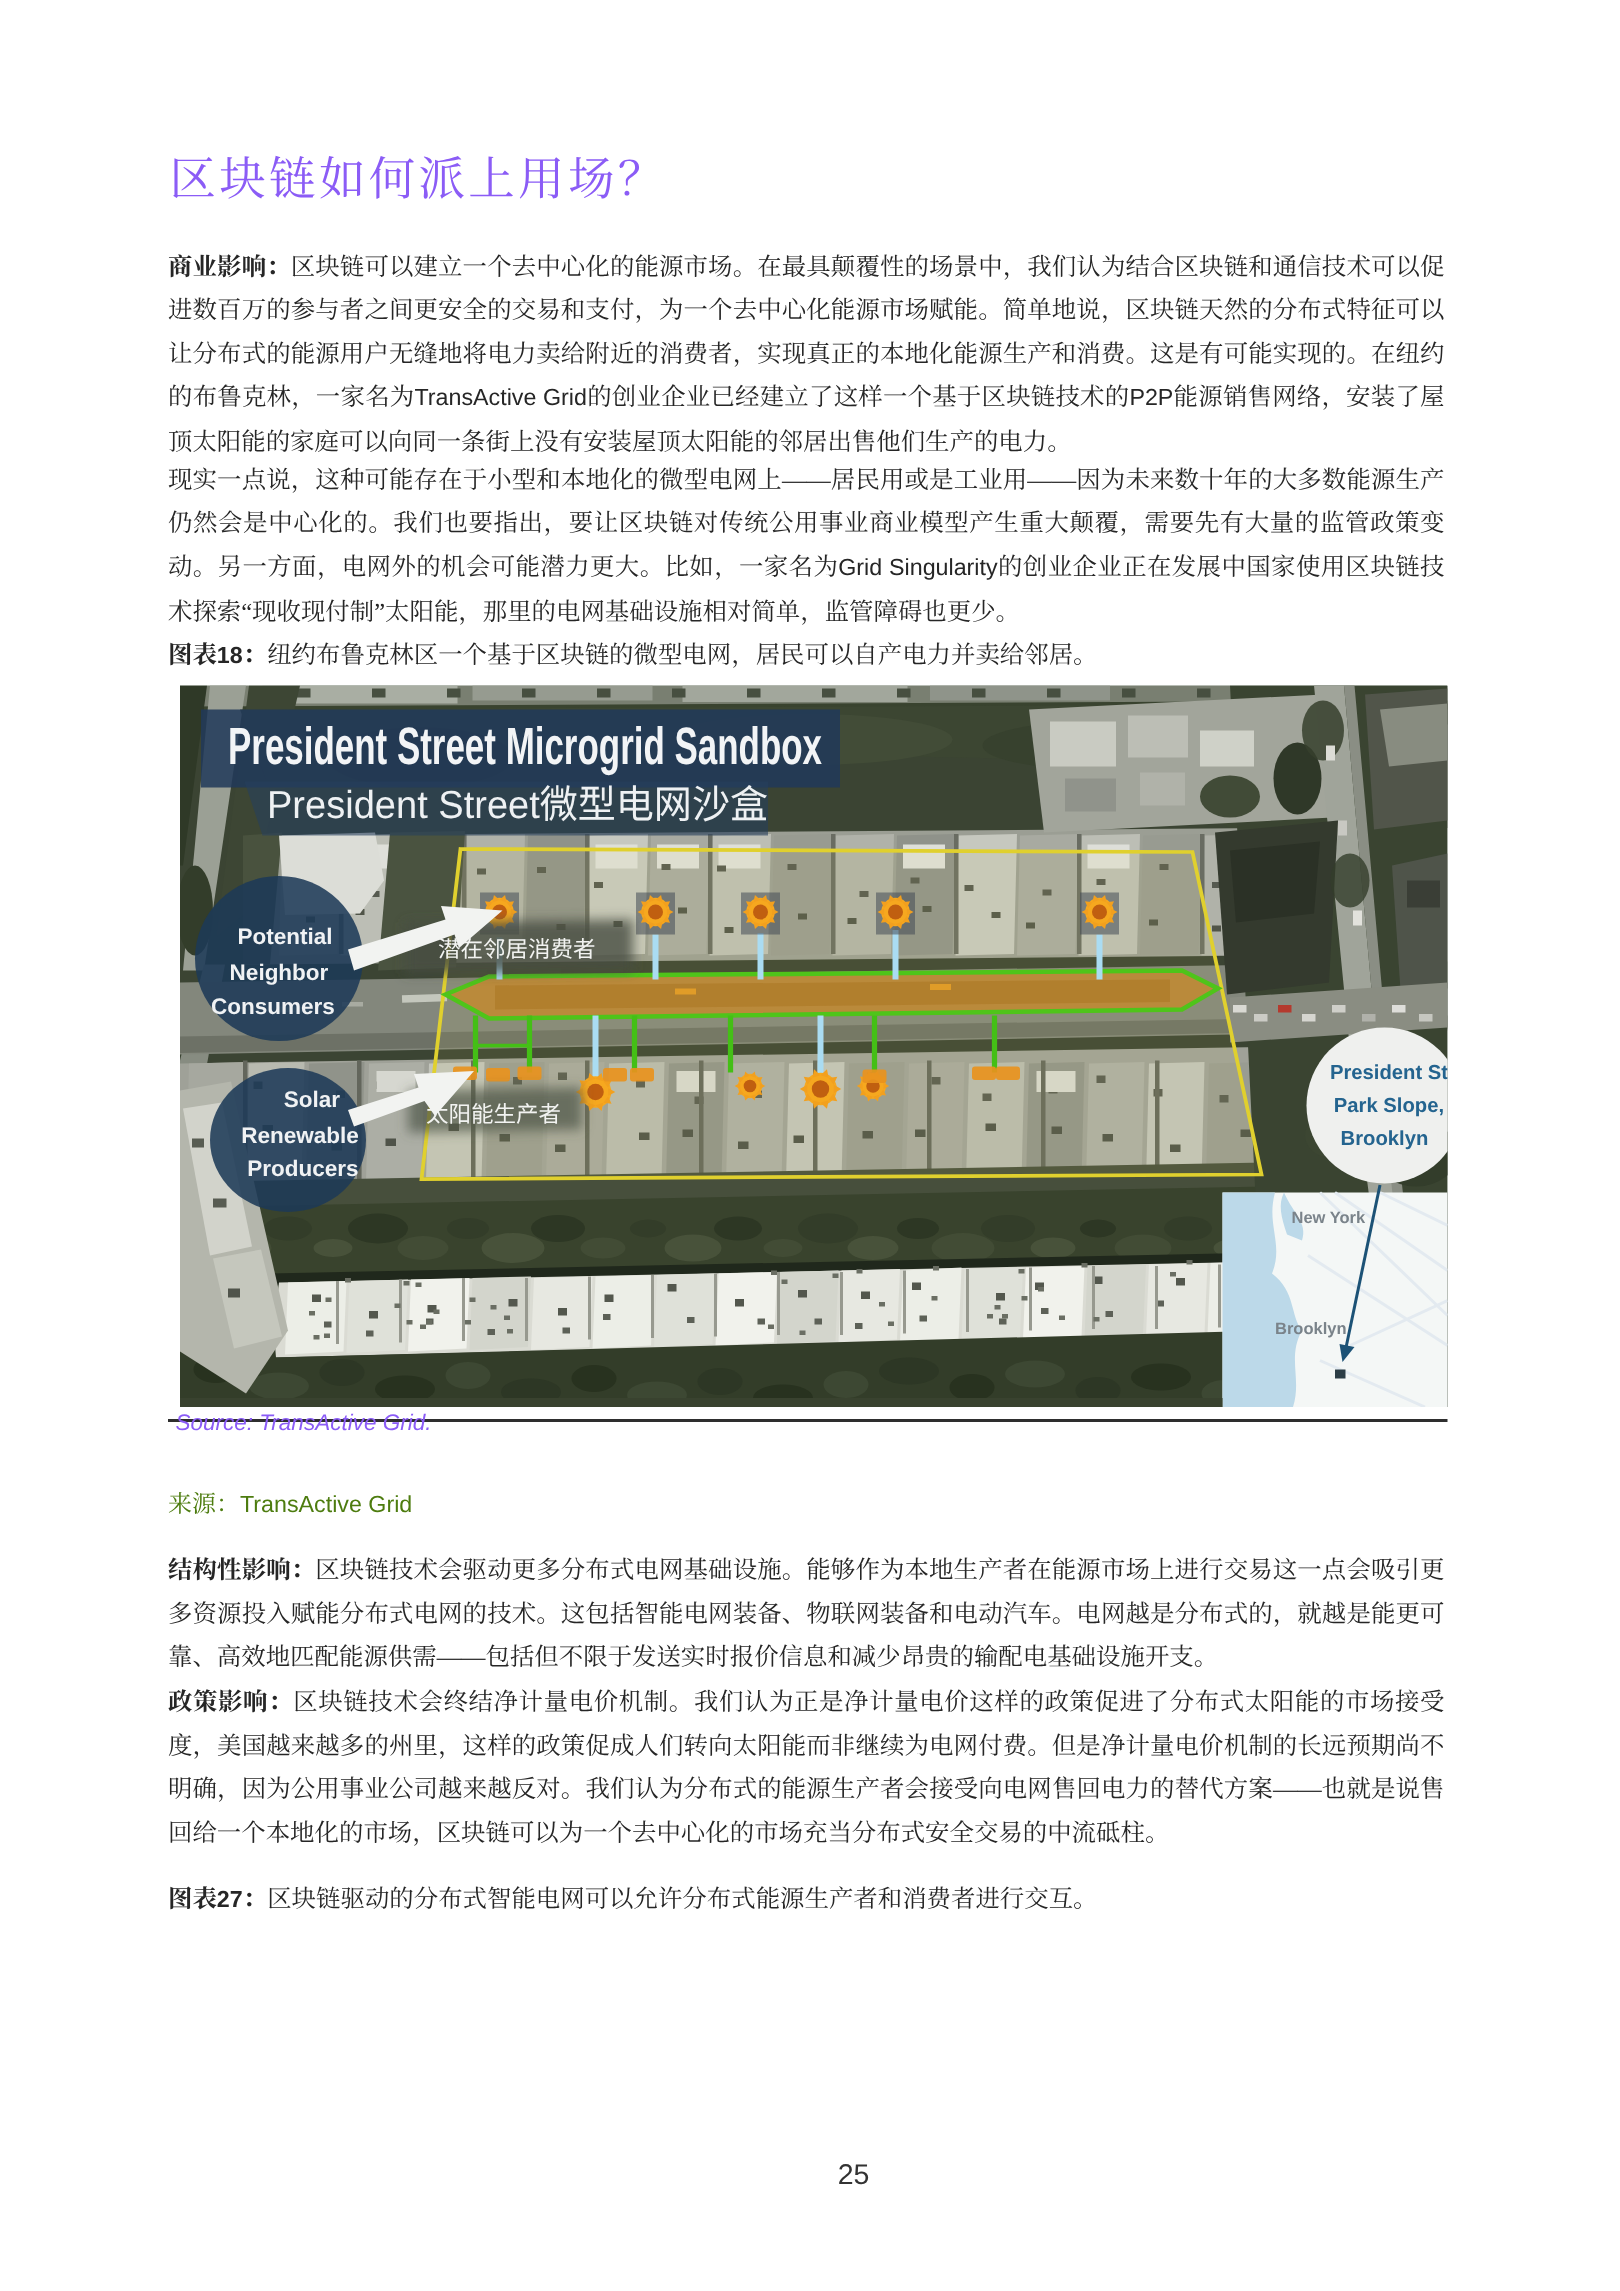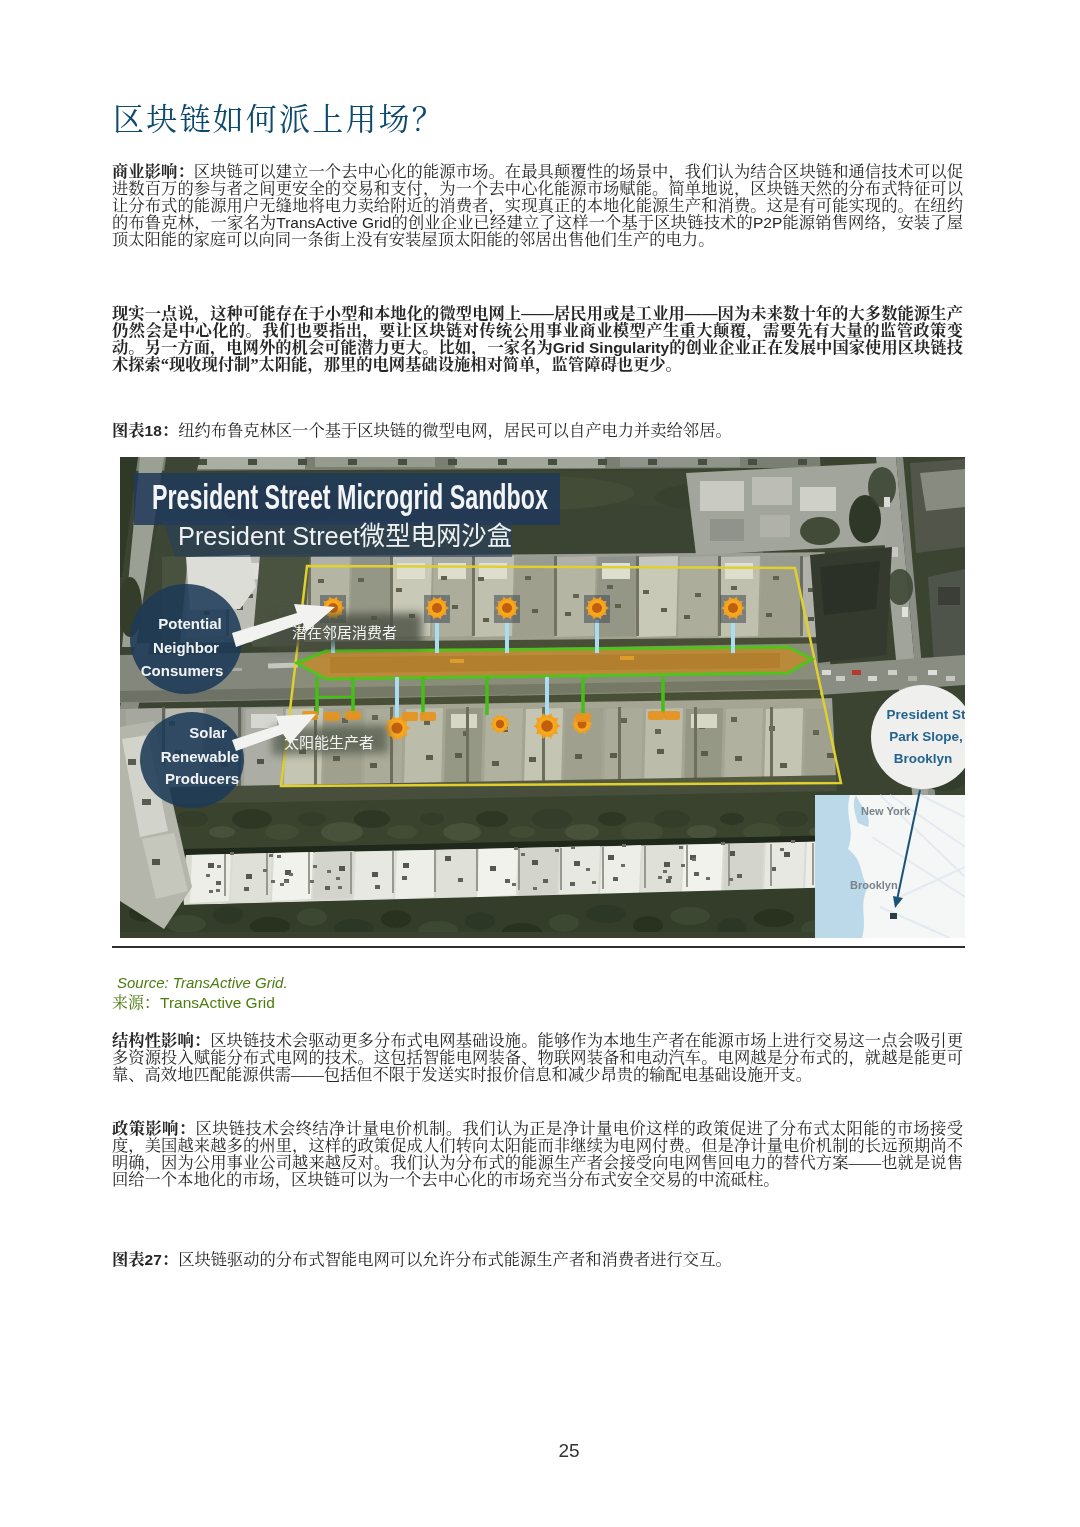--- a/index.html
+++ b/index.html
@@ -1,31 +1,31 @@
 <!DOCTYPE html>
 <html lang="zh-CN"><head>
 <meta charset="utf-8">
 <style>
 html,body{margin:0;padding:0;background:#ffffff;}
 body{position:relative;width:1080px;height:1527px;overflow:hidden;
   font-family:"Liberation Serif","Noto Serif CJK SC",serif;color:#1c1c1c;}
 .abs{position:absolute;}
-.para{width:851px;font-size:16.3px;line-height:17px;text-align:justify;color:#262626;}
+.para{width:851px;font-size:16.3px;line-height:29px;text-align:justify;color:#262626;}
 .lat{font-family:"Liberation Sans",sans-serif;font-size:15.5px;}
 .sansf{font-family:"Liberation Sans",sans-serif;}
 b.cjk{font-weight:bold;}
 </style>
 </head>
 <body>
 
-<div class="abs" style="left:113px;top:94px;font-size:31px;letter-spacing:2.2px;color:#0c4a6e;">区块链如何派上用场？</div>
+<div class="abs" style="left:113px;top:94px;font-size:31px;letter-spacing:2.2px;color:#8b5cf6;">区块链如何派上用场？</div>
 
 <div class="abs para" style="left:112px;top:163px;"><b class="cjk">商业影响：</b>区块链可以建立一个去中心化的能源市场。在最具颠覆性的场景中，我们认为结合区块链和通信技术可以促进数百万的参与者之间更安全的交易和支付，为一个去中心化能源市场赋能。简单地说，区块链天然的分布式特征可以让分布式的能源用户无缝地将电力卖给附近的消费者，实现真正的本地化能源生产和消费。这是有可能实现的。在纽约的布鲁克林，一家名为<span class="lat">TransActive Grid</span>的创业企业已经建立了这样一个基于区块链技术的<span class="lat">P2P</span>能源销售网络，安装了屋顶太阳能的家庭可以向同一条街上没有安装屋顶太阳能的邻居出售他们生产的电力。</div>
 
-<div class="abs para" style="left:112px;top:305px;font-weight:bold;">现实一点说，这种可能存在于小型和本地化的微型电网上——居民用或是工业用——因为未来数十年的大多数能源生产仍然会是中心化的。我们也要指出，要让区块链对传统公用事业商业模型产生重大颠覆，需要先有大量的监管政策变动。另一方面，电网外的机会可能潜力更大。比如，一家名为<span class="lat">Grid Singularity</span>的创业企业正在发展中国家使用区块链技术探索“现收现付制”太阳能，那里的电网基础设施相对简单，监管障碍也更少。</div>
+<div class="abs para" style="left:112px;top:305px;">现实一点说，这种可能存在于小型和本地化的微型电网上——居民用或是工业用——因为未来数十年的大多数能源生产仍然会是中心化的。我们也要指出，要让区块链对传统公用事业商业模型产生重大颠覆，需要先有大量的监管政策变动。另一方面，电网外的机会可能潜力更大。比如，一家名为<span class="lat">Grid Singularity</span>的创业企业正在发展中国家使用区块链技术探索“现收现付制”太阳能，那里的电网基础设施相对简单，监管障碍也更少。</div>
 
 <div class="abs para" style="left:112px;top:422px;"><b class="cjk">图表<span class="lat" style="font-weight:bold;">18</span>：</b>纽约布鲁克林区一个基于区块链的微型电网，居民可以自产电力并卖给邻居。</div>
 
 <div class="abs" style="left:120px;top:457px;width:823px;height:481px;">
 <svg width="845" height="481" viewBox="0 0 845 481" style="display:block">
 <defs>
         <filter id="bl" x="-30%" y="-30%" width="160%" height="160%">
           <feGaussianBlur stdDeviation="4"></feGaussianBlur>
         </filter>
       </defs>
@@ -630,21 +630,21 @@
 <line x1="800" y1="333" x2="777" y2="443" stroke="#1c5276" stroke-width="2"></line>
 <polygon points="775,451 783,441 773,439" fill="#1c5276"></polygon>
 <rect x="770" y="456" width="7" height="6" fill="#2c3e46"></rect>
 
 <rect x="0" y="475" width="695" height="6" fill="#39422f"></rect>
 </svg>
   </div>
 
 <div class="abs" style="left:112px;top:946px;width:853px;border-top:2px solid #2e2e2e;"></div>
 
-<div class="abs sansf" style="left:117px;top:974px;font-style:italic;font-size:15px;color:#4d7c0f;">Source: TransActive Grid.</div>
+<div class="abs sansf" style="left:117px;top:940px;font-style:italic;font-size:15px;color:#8b5cf6;">Source: TransActive Grid.</div>
 
 <div class="abs" style="left:112px;top:990px;font-size:16px;color:#4d7c0f;">来源：<span class="lat">TransActive Grid</span></div>
 
 <div class="abs para" style="left:112px;top:1032px;"><b class="cjk">结构性影响：</b>区块链技术会驱动更多分布式电网基础设施。能够作为本地生产者在能源市场上进行交易这一点会吸引更多资源投入赋能分布式电网的技术。这包括智能电网装备、物联网装备和电动汽车。电网越是分布式的，就越是能更可靠、高效地匹配能源供需——包括但不限于发送实时报价信息和减少昂贵的输配电基础设施开支。</div>
 
 <div class="abs para" style="left:112px;top:1120px;"><b class="cjk">政策影响：</b>区块链技术会终结净计量电价机制。我们认为正是净计量电价这样的政策促进了分布式太阳能的市场接受度，美国越来越多的州里，这样的政策促成人们转向太阳能而非继续为电网付费。但是净计量电价机制的长远预期尚不明确，因为公用事业公司越来越反对。我们认为分布式的能源生产者会接受向电网售回电力的替代方案——也就是说售回给一个本地化的市场，区块链可以为一个去中心化的市场充当分布式安全交易的中流砥柱。</div>
 
 <div class="abs para" style="left:112px;top:1251px;"><b class="cjk">图表<span class="lat" style="font-weight:bold;">27</span>：</b>区块链驱动的分布式智能电网可以允许分布式能源生产者和消费者进行交互。</div>
 
 <div class="abs sansf" style="left:0;top:1440px;width:1080px;text-align:center;font-size:19px;color:#333;padding-left:29px;">25</div>

